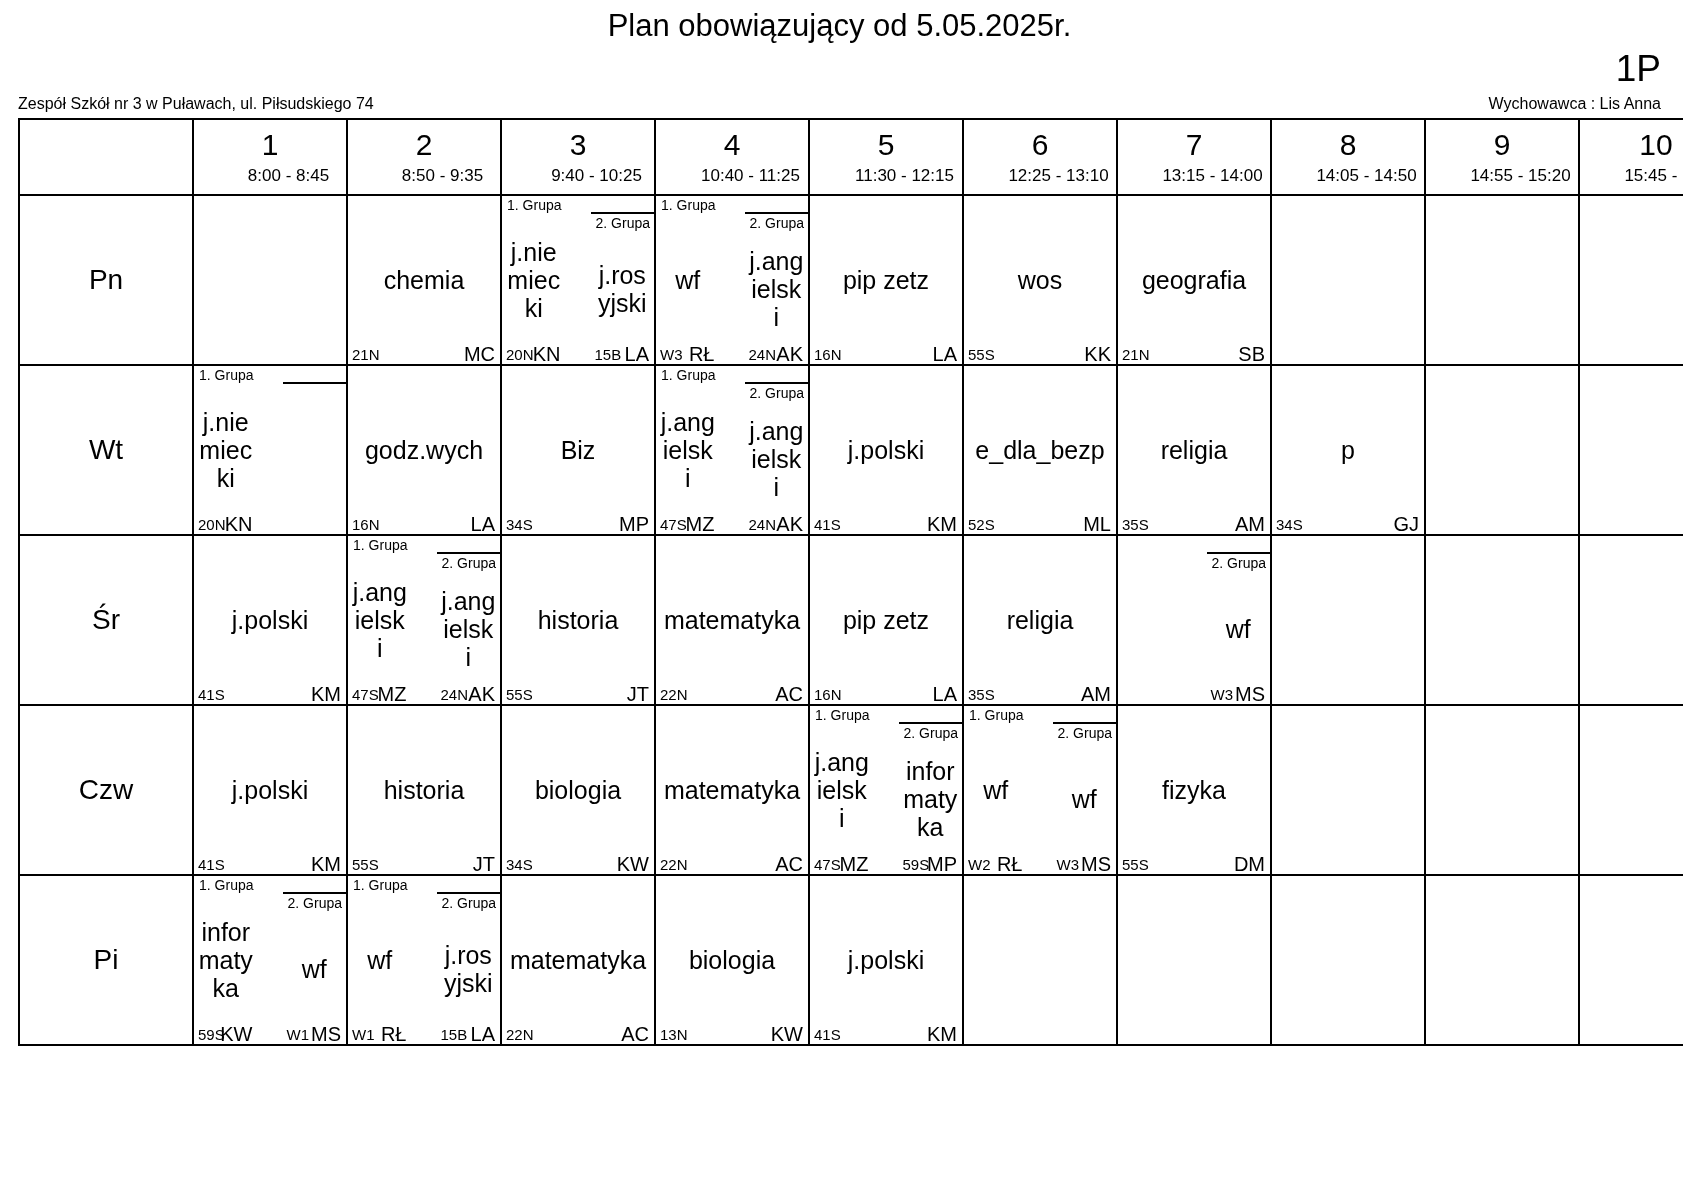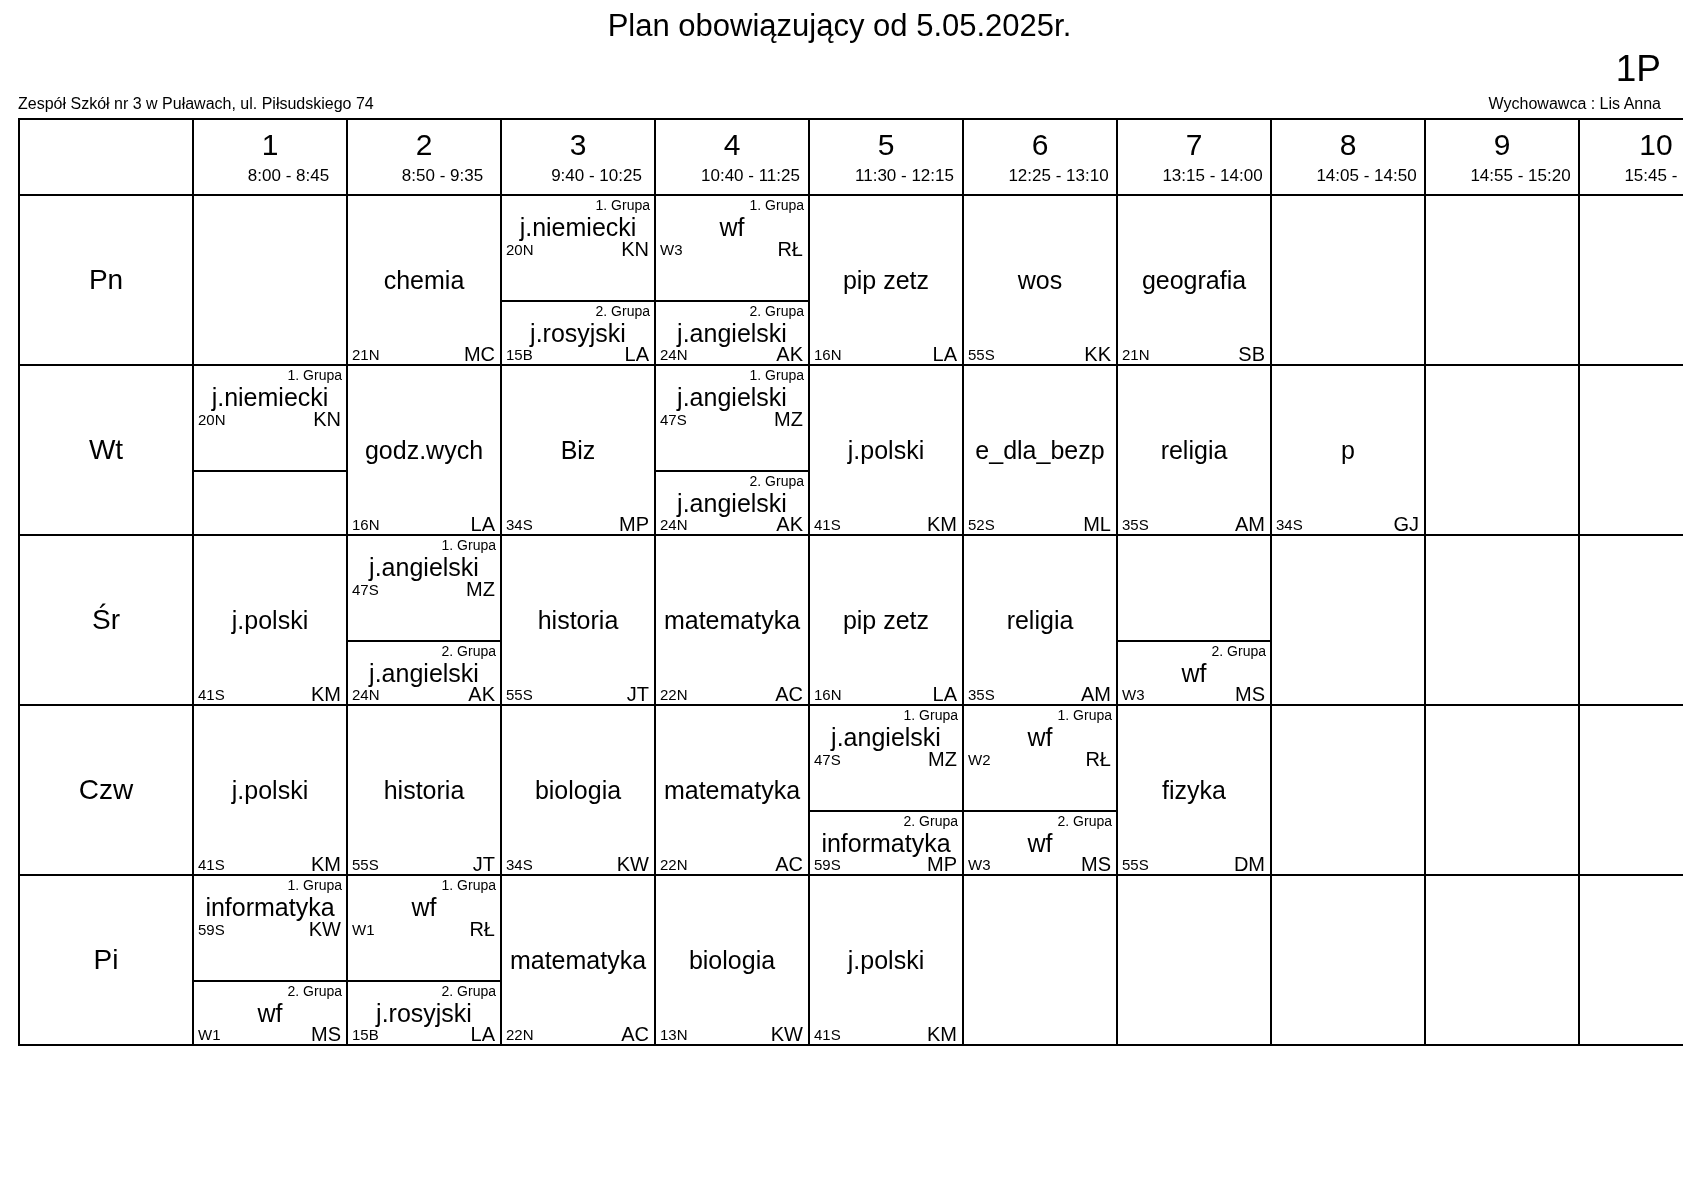--- a/index.html
+++ b/index.html
@@ -75,21 +75,21 @@
     font-size: 28px;
     line-height: 50px;
   }
 
   
   .cell {
     position: relative;
     height: 100%;
     min-height: 168px;
     display: flex;
-    flex-direction: column;
+    flex-direction: row;
     gap: 25px;
   }
   .lesson {
     position: relative;
     flex: 1 1 0;
     display: flex;
     align-items: center;
     justify-content: center;
     box-sizing: border-box;
   }

